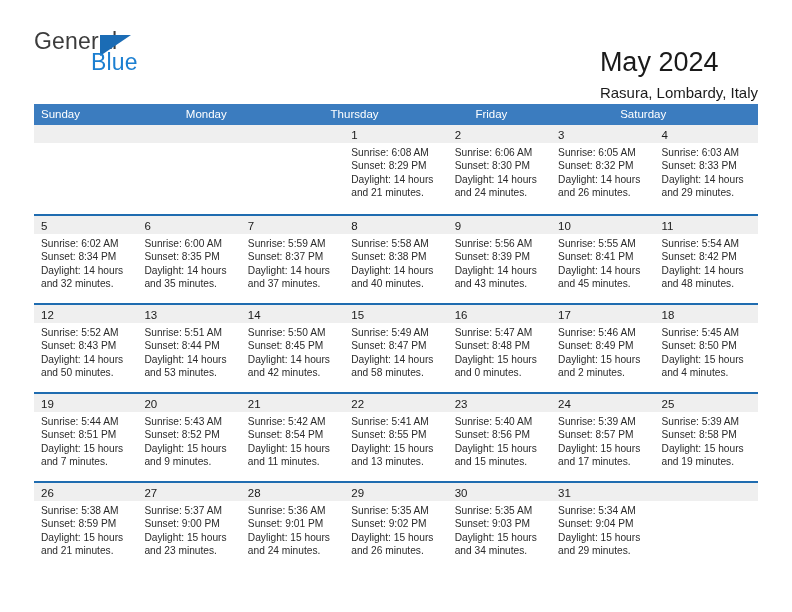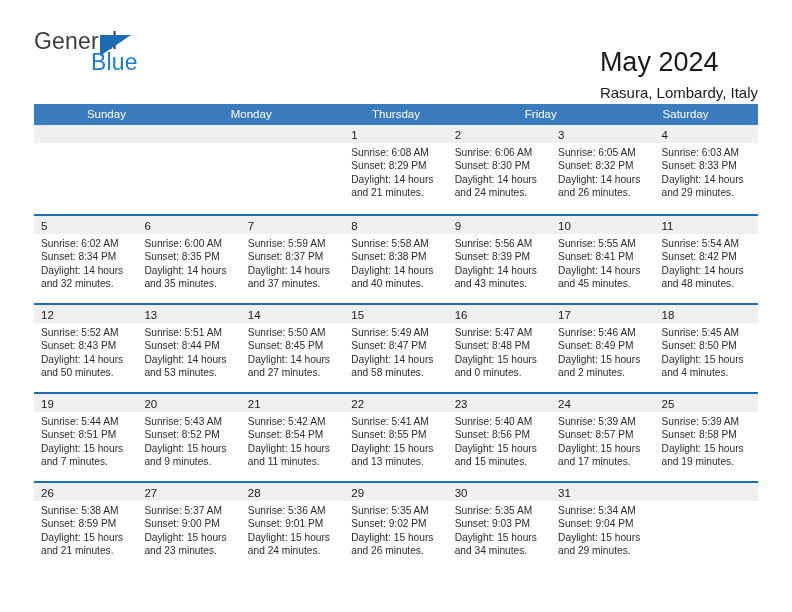--- a/index.html
+++ b/index.html
@@ -101,24 +101,24 @@
     display: flex;
     width: 100%;
     background: #3b7cbf;
     height: 21px;
   }
   .weekday-cell {
     flex: 1 1 0;
     color: #ffffff;
     font-size: 11.5px;
     line-height: 21px;
+    padding-left: 7px;
     box-sizing: border-box;
     white-space: nowrap;
     overflow: hidden;
-    text-align: center;
   }
 
   .week-row {
     display: flex;
     width: 100%;
     border-top: 2px solid #1f6cb0;
     height: 89px;
     box-sizing: border-box;
   }
   .week-row:first-of-type {
@@ -319,21 +319,21 @@
               <div class="day-line">Daylight: 14 hours</div>
               <div class="day-line">and 53 minutes.</div>
             </div>
           </div>
           <div class="day-cell">
             <div class="day-number-band"><span class="day-number">14</span></div>
             <div class="day-body">
               <div class="day-line">Sunrise: 5:50 AM</div>
               <div class="day-line">Sunset: 8:45 PM</div>
               <div class="day-line">Daylight: 14 hours</div>
-              <div class="day-line">and 27 minutes.</div>
+              <div class="day-line">and 42 minutes.</div>
             </div>
           </div>
           <div class="day-cell">
             <div class="day-number-band"><span class="day-number">15</span></div>
             <div class="day-body">
               <div class="day-line">Sunrise: 5:49 AM</div>
               <div class="day-line">Sunset: 8:47 PM</div>
               <div class="day-line">Daylight: 14 hours</div>
               <div class="day-line">and 58 minutes.</div>
             </div>

